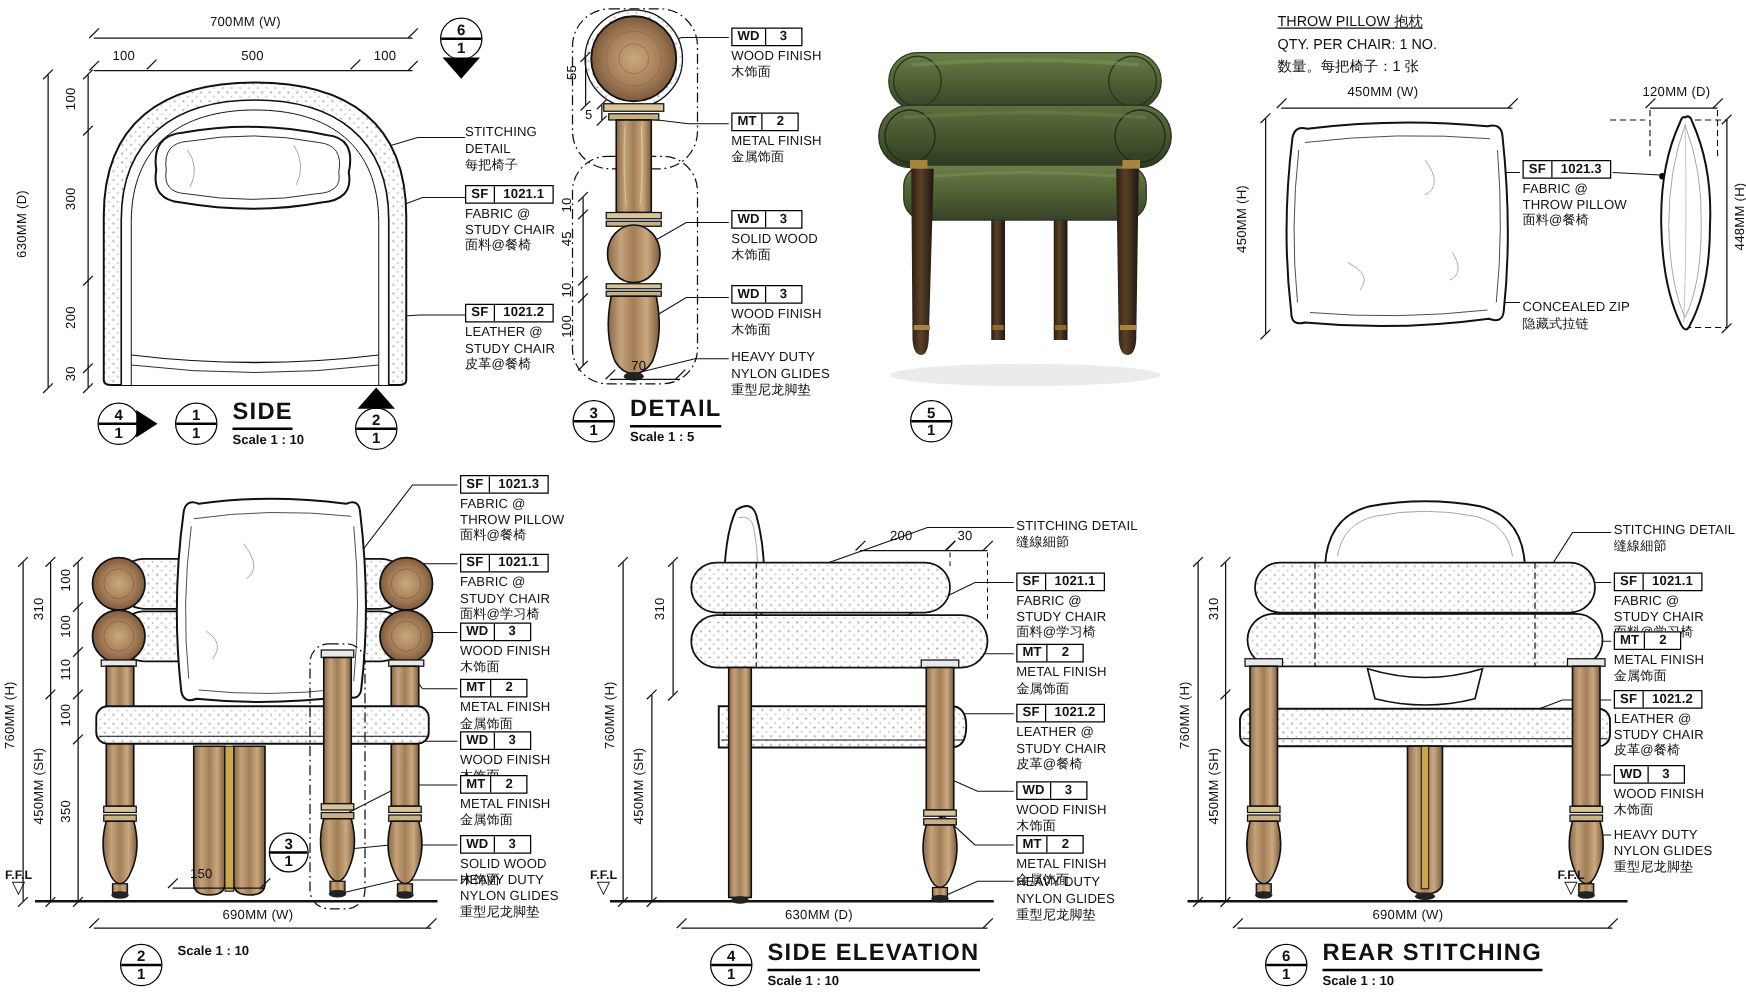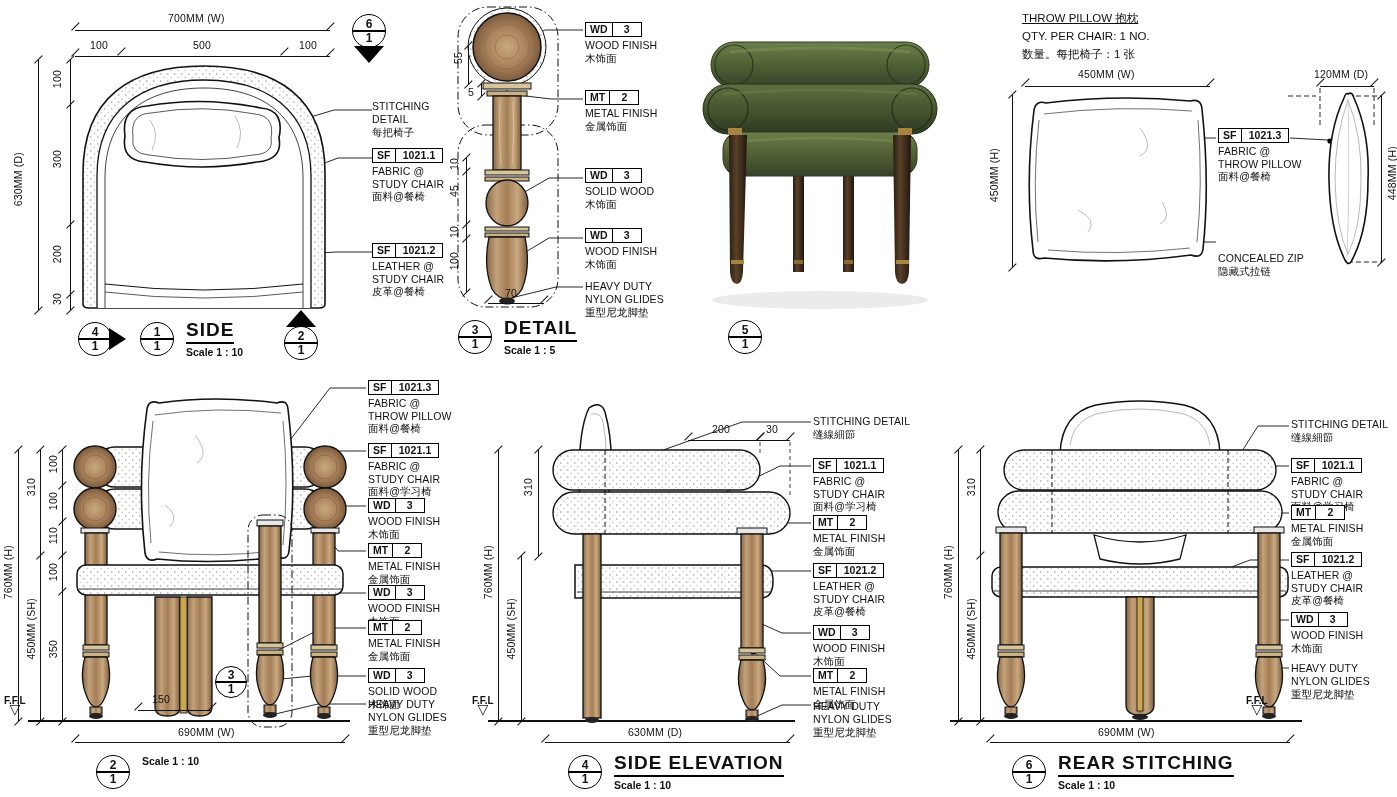--- a/index.html
+++ b/index.html
@@ -381,21 +381,21 @@
 <div class="dim dim-v" style="left:1381px;top:96px;height:166px"></div>
 <div class="co" style="left:1218px;top:128px">
 <span class="tag">
         <b>SF</b>
         <i>1021.3</i>
       </span>
 <span class="l">FABRIC @</span>
 <span class="l">THROW PILLOW</span>
 <span class="zh">面料@餐椅</span>
 </div>
-<div class="co" style="left:1218px;top:252px">
+<div class="co" style="left:1218px;top:240px">
 <span class="l">CONCEALED ZIP</span>
 <span class="zh">隐藏式拉链</span>
 </div>
 
 <svg class="abs" style="left:75px;top:395px" width="270" height="333" viewBox="0 0 270 333">
 <rect x="20" y="52" width="230" height="40" rx="20" fill="url(#stip)" stroke="#111" stroke-width="1.4"></rect>
 <rect x="20" y="94" width="230" height="40" rx="20" fill="url(#stip)" stroke="#111" stroke-width="1.4"></rect>
 <circle cx="20" cy="72" r="21" fill="url(#woodr)" stroke="#111" stroke-width="1.4"></circle>
 <circle cx="20" cy="114" r="21" fill="url(#woodr)" stroke="#111" stroke-width="1.4"></circle>
 <circle cx="250" cy="72" r="21" fill="url(#woodr)" stroke="#111" stroke-width="1.4"></circle>

